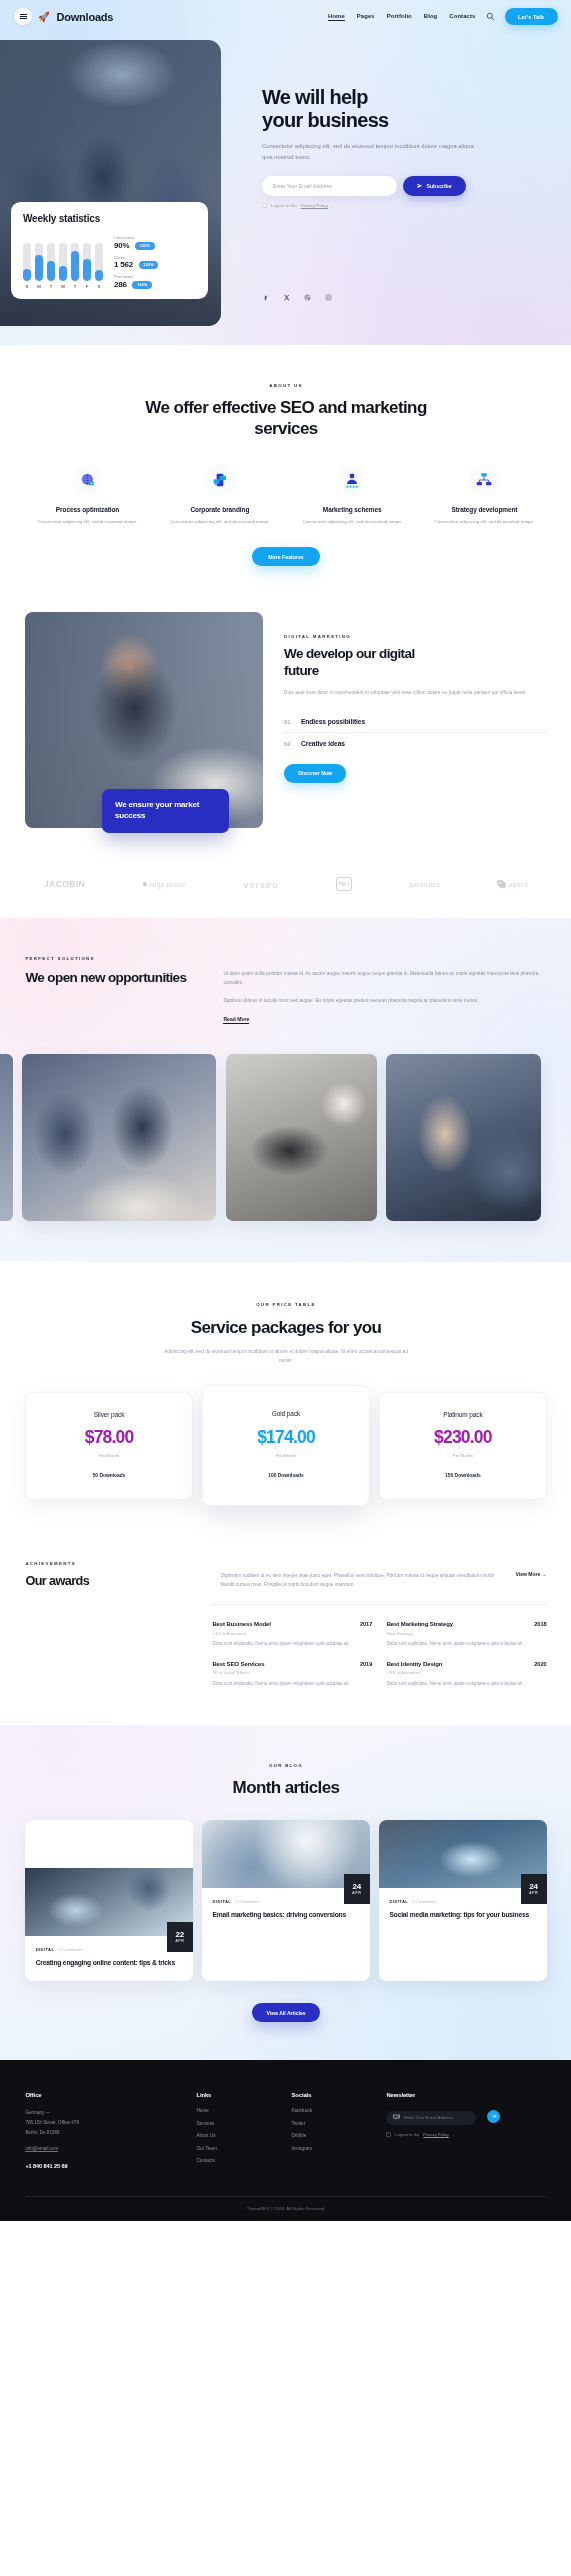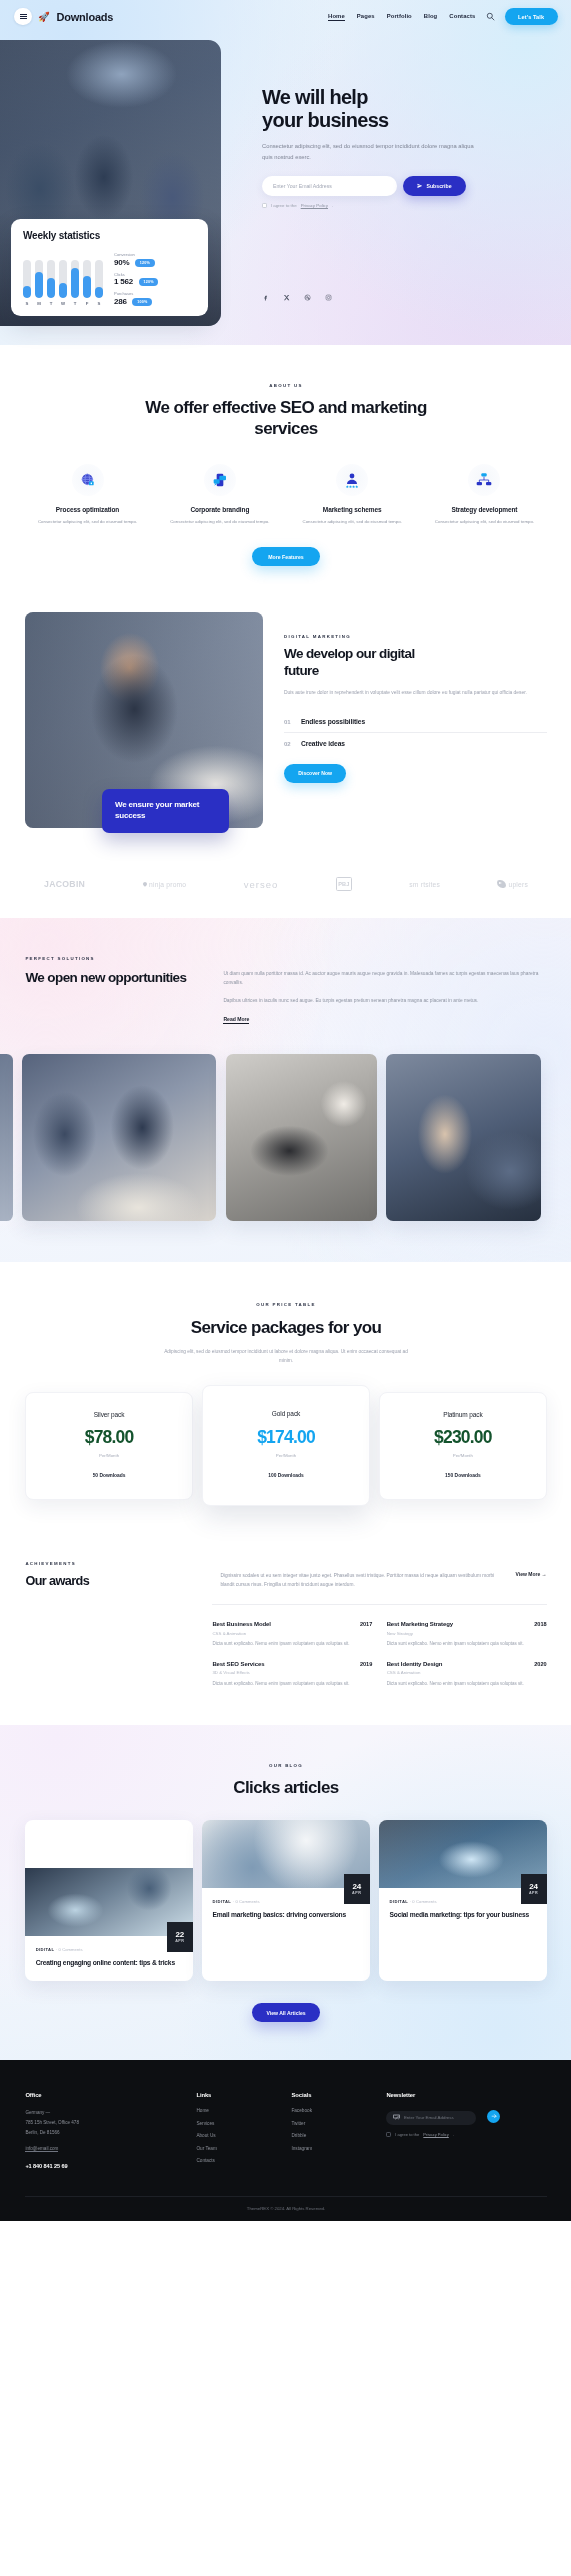--- a/index.html
+++ b/index.html
@@ -73,21 +73,21 @@
   }
   .hero-photo:after{
     content:""; position:absolute; left:0; right:0; bottom:0; height:40%;
     background:linear-gradient(180deg,rgba(24,32,48,0),rgba(18,24,38,.55));
   }
 
   
   .stats-card {
     position:absolute; left:11px; top:202px; width:197px;
     background:#fff; border-radius:9.5px; padding:11px 12px 10.3px;
-    box-shadow:0 9.5px 24px rgba(25,40,70,.16); z-index:12;margin-top:17px;
+    box-shadow:0 9.5px 24px rgba(25,40,70,.16); z-index:12;
   }
   .stats-title { font-size:10px; font-weight:700; letter-spacing:-0.2px; margin-bottom:9.5px; color:#131722; }
   .stats-body { display:flex; gap:11px; }
   .bars { display:flex; gap:4px; align-items:flex-end; }
   .bar-col { display:flex; flex-direction:column; align-items:center; gap:3.2px; }
   .bar-track {
     width:8px; height:38px; border-radius:4.8px; background:#e3e5e9; position:relative; overflow:hidden;
   }
   .bar-fill { position:absolute; left:0; right:0; bottom:0; background:#3f9bf0; border-radius:4.8px; }
   .bar-lab { font-size:4.3px; color:#6a7183; font-weight:600; }
@@ -233,21 +233,21 @@
   .pricing { padding:40px 25.4px 43px; text-align:center; background:#fff; }
   .pricing .h2 { margin-top:9.5px; }
   .pricing-sub { margin-top:9.5px; font-size:4.8px; line-height:1.9; color:#9a9fad; max-width:246px; margin-left:auto; margin-right:auto; }
   .plans { display:flex; gap:9.5px; margin-top:27px; align-items:flex-start; }
   .plan {
     flex:1; background:#fff; border-radius:8px; padding:17.5px 11px 20.6px;
     box-shadow:0 6.4px 20.6px rgba(40,55,95,.08); border:0.8px solid #f1f2f6;
   }
   .plan.featured { padding:24px 11px 27px; box-shadow:0 11px 27px rgba(40,55,95,.13); margin-top:-7.1px; }
   .plan-name { font-size:6.5px; color:#20252f; font-weight:400; letter-spacing:-0.1px; }
-  .plan-price { margin-top:9.5px; font-size:17.5px; font-weight:700; letter-spacing:-0.8px; color:#14532d; }
+  .plan-price { margin-top:9.5px; font-size:17.5px; font-weight:700; letter-spacing:-0.8px; color:#a21caf; }
   .plan.featured .plan-price { color:#14a5f0; }
   .plan-per { margin-top:4.8px; font-size:4.4px; color:#a8adba; }
   .plan-feat { margin-top:15px; font-size:4.9px; font-weight:700; color:#1b2130; }
 
   
   .awards { padding:12.7px 25.4px 37px; background:#fff; }
   .aw-top { display:flex; gap:19px; align-items:flex-start; }
   .aw-left { width:176px; }
   .aw-left .h2 { margin-top:8px; font-size:12.7px; }
   .aw-mid { flex:1; font-size:4.8px; line-height:1.95; color:#9399a7; padding-top:9.5px; }
@@ -681,21 +681,21 @@
           <span class="aw-year">2020</span>
         </div>
         <div class="aw-cat">CSS &amp; Animation</div>
         <div class="aw-desc">Dicta sunt explicabo. Nemo enim ipsam voluptatem quia voluptas sit.</div>
       </div>
     </div>
   </section>
 
   <section class="blog-wrap">
     <div class="eyebrow">OUR BLOG</div>
-    <h2 class="h2">Clicks articles</h2>
+    <h2 class="h2">Month articles</h2>
     <div class="posts">
       <article class="post">
         <div class="post-img pi1">
           <div class="date-chip">
             <span class="date-d">22</span>
             <span class="date-m">APR</span>
           </div>
         </div>
         <div class="post-body">
           <div class="post-meta">

